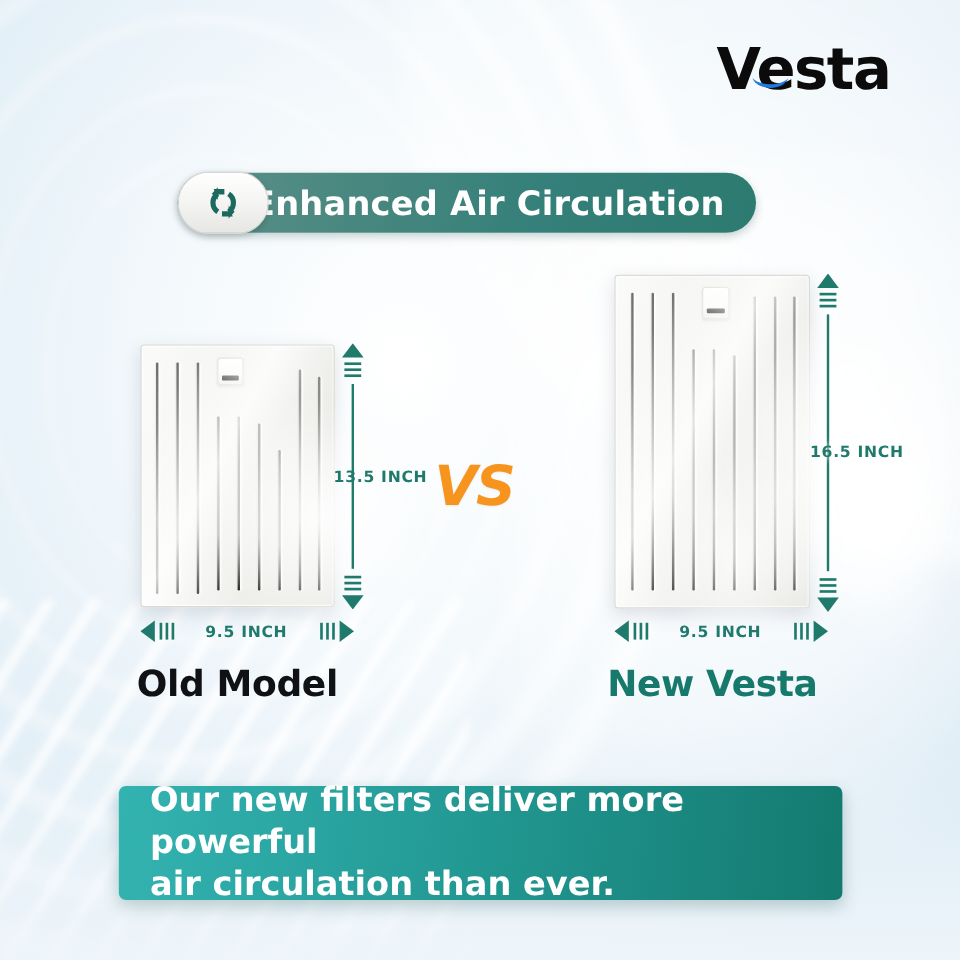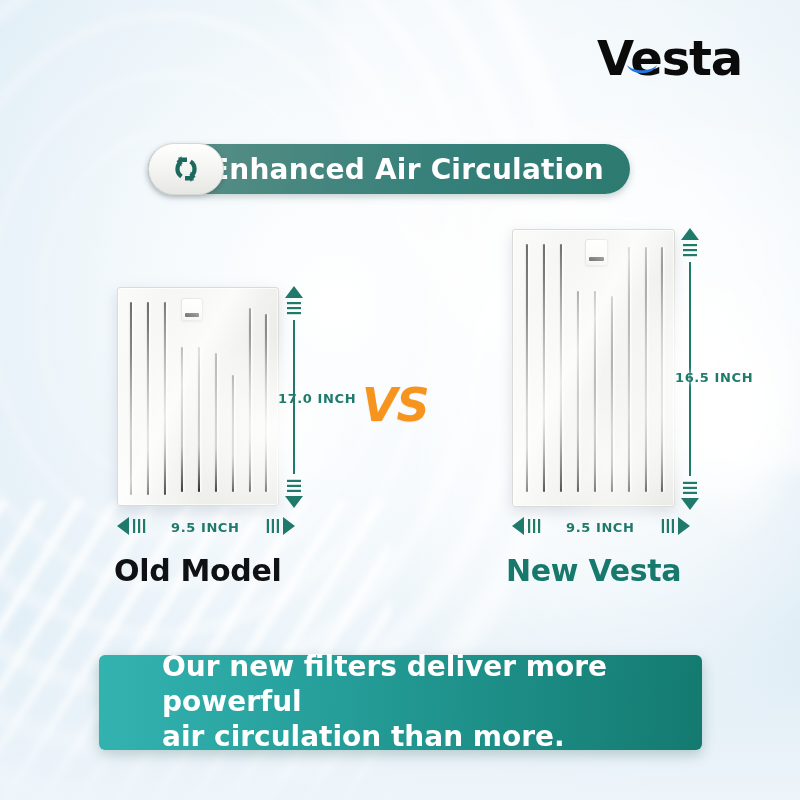--- a/index.html
+++ b/index.html
@@ -198,21 +198,20 @@
     width:603px; height:95px;
     border-radius:6px;
     background:linear-gradient(95deg,#33b3b0 0%,#2aa5a2 26%,#1f938c 58%,#147a70 100%);
     box-shadow:0 5px 13px rgba(30,90,85,.26);
     display:flex; align-items:center;
     padding:0 26px;
   }
   #caption-banner .caption-text {
     color:#ffffff; font-size:28px; font-weight:700; line-height:1.24;
     font-family:"DejaVu Sans", sans-serif;
-    margin-left:37px;
   }
 </style>
 </head>
 <body>
 
 <div id="stage">
 
   <div class="bg-top-sweep"></div>
   <div class="arc bg-arc-1"></div>
   <div class="arc bg-arc-2"></div>
@@ -293,21 +292,21 @@
       <rect x="4" y="26" width="14" height="2.2" fill="#1f7a6c"></rect>
     </svg>
     <div class="shaft"></div>
     <svg width="22" height="34" viewBox="0 0 22 34">
       <rect x="4" y="5.8" width="14" height="2.2" fill="#1f7a6c"></rect>
       <rect x="4" y="10.8" width="14" height="2.2" fill="#1f7a6c"></rect>
       <rect x="4" y="15.8" width="14" height="2.2" fill="#1f7a6c"></rect>
       <path d="M11 34 L20 22 L2 22 Z" fill="#1f7a6c"></path>
     </svg>
   </div>
-  <div class="dim-label" style="left:278px; top:391px;">17.0 INCH</div>
+  <div class="dim-label" style="left:278px; top:391px;">13.5 INCH</div>
 
   <div class="dim-h" style="left:117px; top:515px; width:178px;">
     <svg width="34" height="22" viewBox="0 0 34 22">
       <path d="M0 11 L12 2 L12 20 Z" fill="#1f7a6c"></path>
       <rect x="16" y="4" width="2.2" height="14" fill="#1f7a6c"></rect>
       <rect x="21" y="4" width="2.2" height="14" fill="#1f7a6c"></rect>
       <rect x="26" y="4" width="2.2" height="14" fill="#1f7a6c"></rect>
     </svg>
     <div style="flex:1;"></div>
     <svg width="34" height="22" viewBox="0 0 34 22">
@@ -354,17 +353,17 @@
   <div class="dim-label" style="left:566px; top:520px;">9.5 INCH</div>
 
   <div id="vs-mark">VS</div>
 
   <div class="model-caption" id="old-model-caption" style="left:114px; top:553px;text-align:center;">Old Model</div>
   <div class="model-caption" id="new-model-caption" style="left:506px; top:553px;">New Vesta</div>
 
   <div id="caption-banner">
     <div class="caption-text">
       <div>Our new filters deliver more powerful</div>
-      <div>air circulation than more.</div>
+      <div>air circulation than ever.</div>
     </div>
   </div>
 
 </div>
 
 </body></html>

